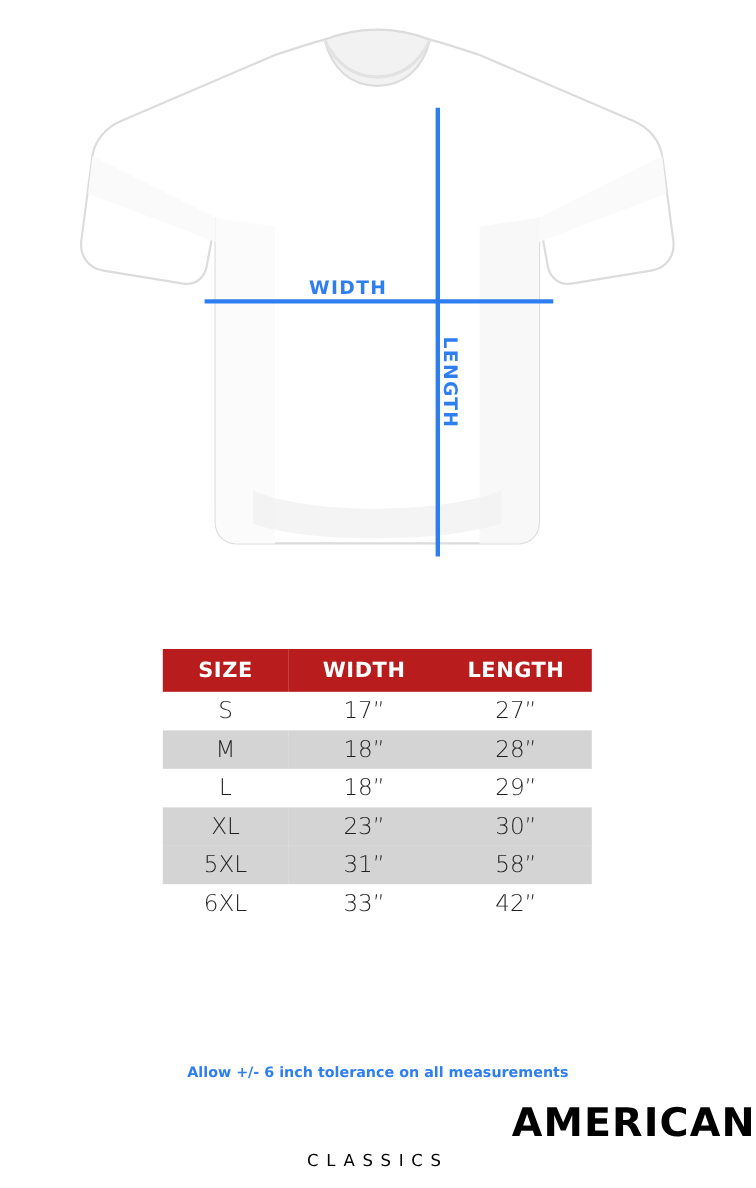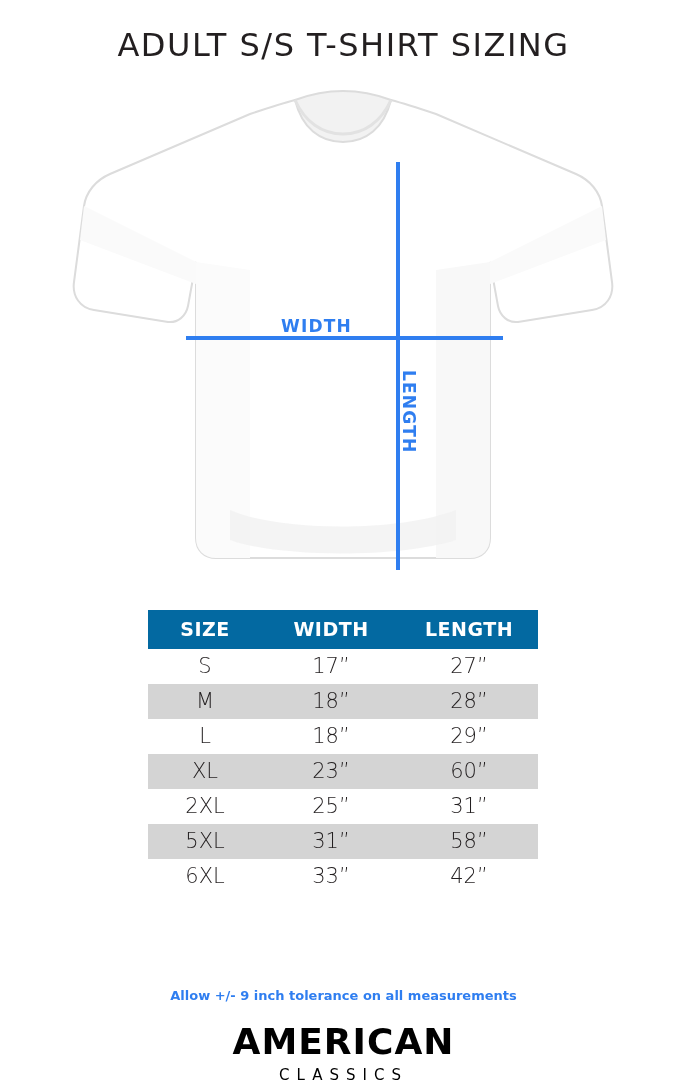--- a/index.html
+++ b/index.html
@@ -72,21 +72,21 @@
     left: 148px;
     top: 584px;
     width: 390px;
   }
   table.size-table {
     border-collapse: collapse;
     width: 390px;
     table-layout: fixed;
   }
   table.size-table th {
-    background: #0369a1;
+    background: #b91c1c;
     color: #ffffff;
     font-size: 19px;
     font-weight: bold;
     padding: 8px 0 9px 0;
     letter-spacing: 0.5px;
     font-family: "DejaVu Sans", sans-serif;
   }
   table.size-table td {
     text-align: center;
     font-size: 21px;
@@ -125,35 +125,35 @@
     top: 995px;
     width: 687px;
     text-align: center;
   }
   .brand-main {
     font-size: 36px;
     font-weight: bold;
     letter-spacing: 1px;
     color: #000000;
     font-family: "DejaVu Sans", sans-serif;
+    text-align: right;
   }
   .brand-sub {
     font-size: 15px;
     letter-spacing: 7px;
     color: #000000;
     margin-top: 4px;
     font-family: "DejaVu Sans", sans-serif;
   }
 </style>
 </head>
 <body>
 
 <div class="page">
 
-  <div class="title">ADULT S/S T-SHIRT SIZING</div>
 
   <div class="shirt-area">
     <svg class="shirt-svg" width="687" height="500" viewBox="0 0 687 500">
 
       <g>
         <path d="M295 30
                  C 295 30, 280 34, 250 44
                  L 110 104
                  C 96 110, 86 122, 84 136
                  L 74 212
@@ -223,41 +223,36 @@
           <td>28”</td>
         </tr>
         <tr class="odd">
           <td>L</td>
           <td>18”</td>
           <td>29”</td>
         </tr>
         <tr class="even">
           <td>XL</td>
           <td>23”</td>
-          <td>60”</td>
-        </tr>
-        <tr class="odd">
-          <td>2XL</td>
-          <td>25”</td>
-          <td>31”</td>
+          <td>30”</td>
         </tr>
         <tr class="even">
           <td>5XL</td>
           <td>31”</td>
           <td>58”</td>
         </tr>
         <tr class="odd">
           <td>6XL</td>
           <td>33”</td>
           <td>42”</td>
         </tr>
       </tbody>
     </table>
   </div>
 
-  <div class="tolerance">Allow +/- 9 inch tolerance on all measurements</div>
+  <div class="tolerance">Allow +/- 6 inch tolerance on all measurements</div>
 
   <div class="brand">
     <div class="brand-main">AMERICAN</div>
     <div class="brand-sub">CLASSICS</div>
   </div>
 
 </div>
 
 </body></html>

